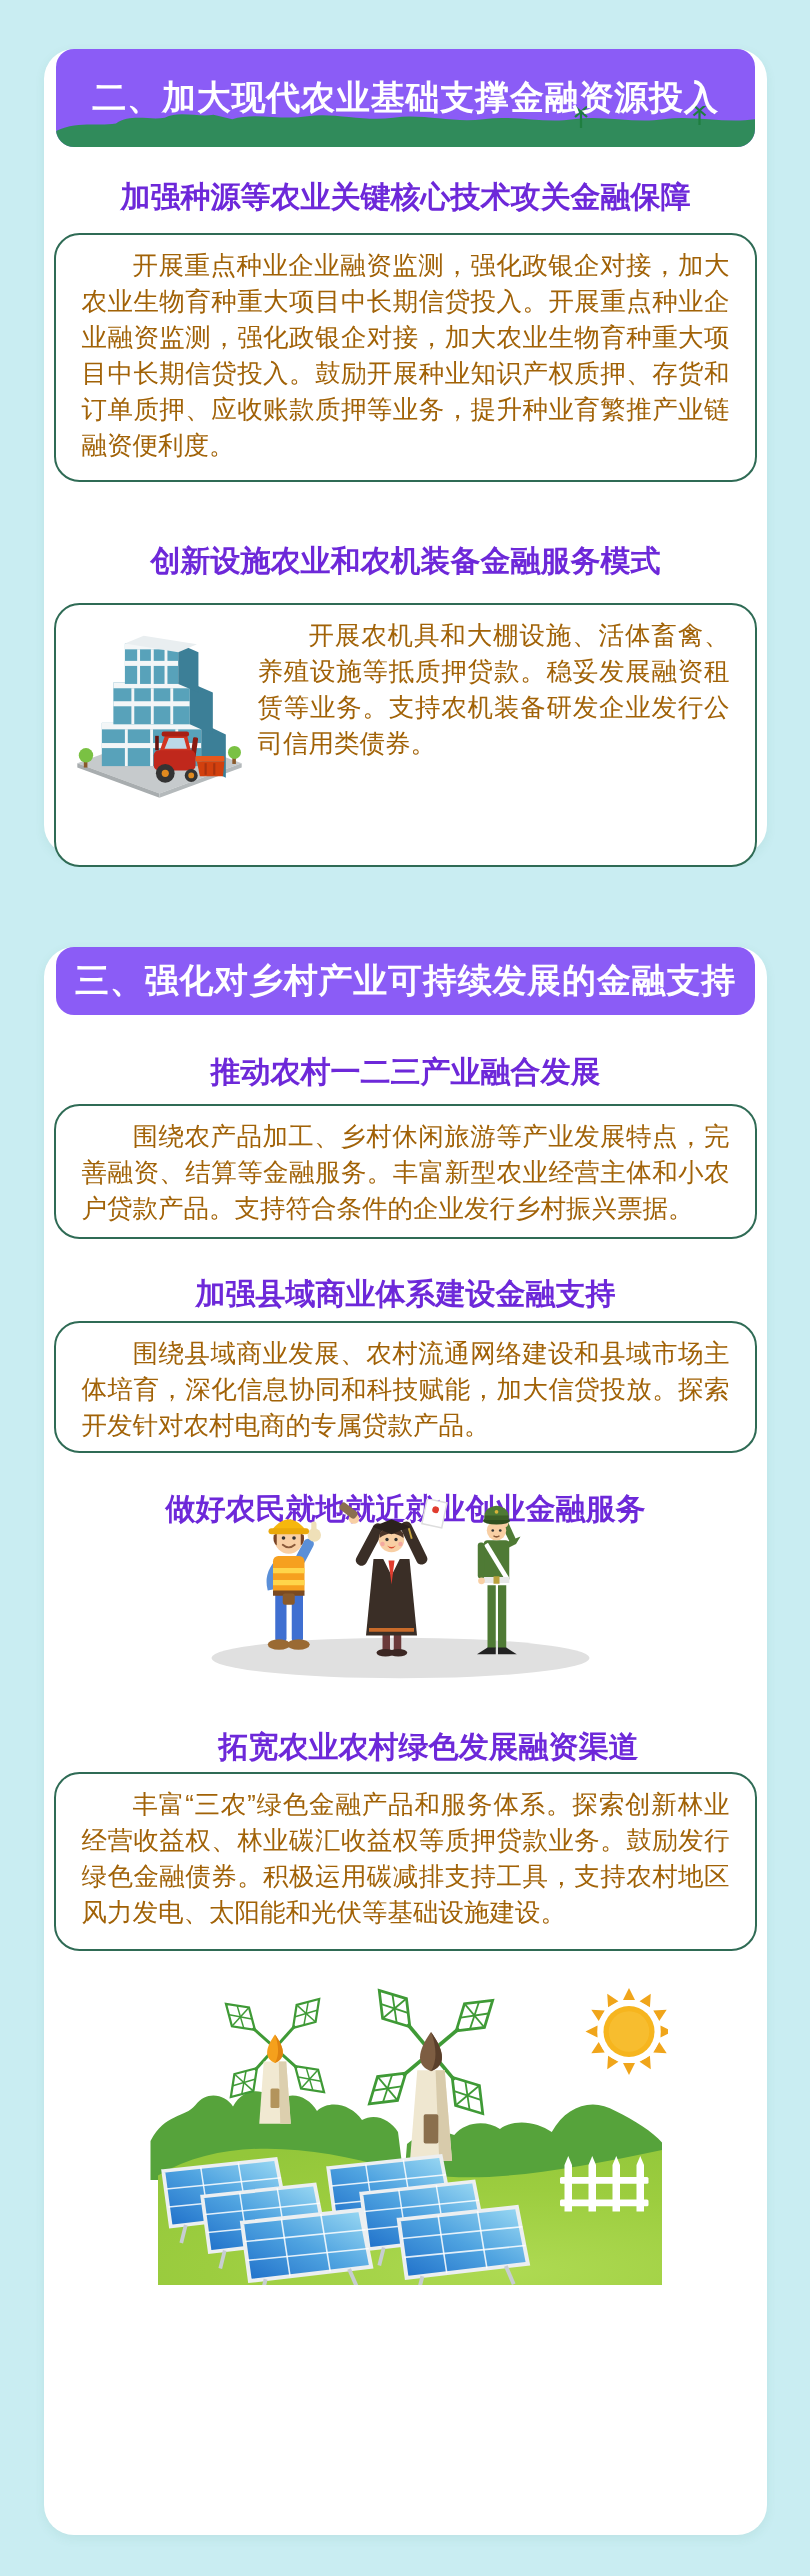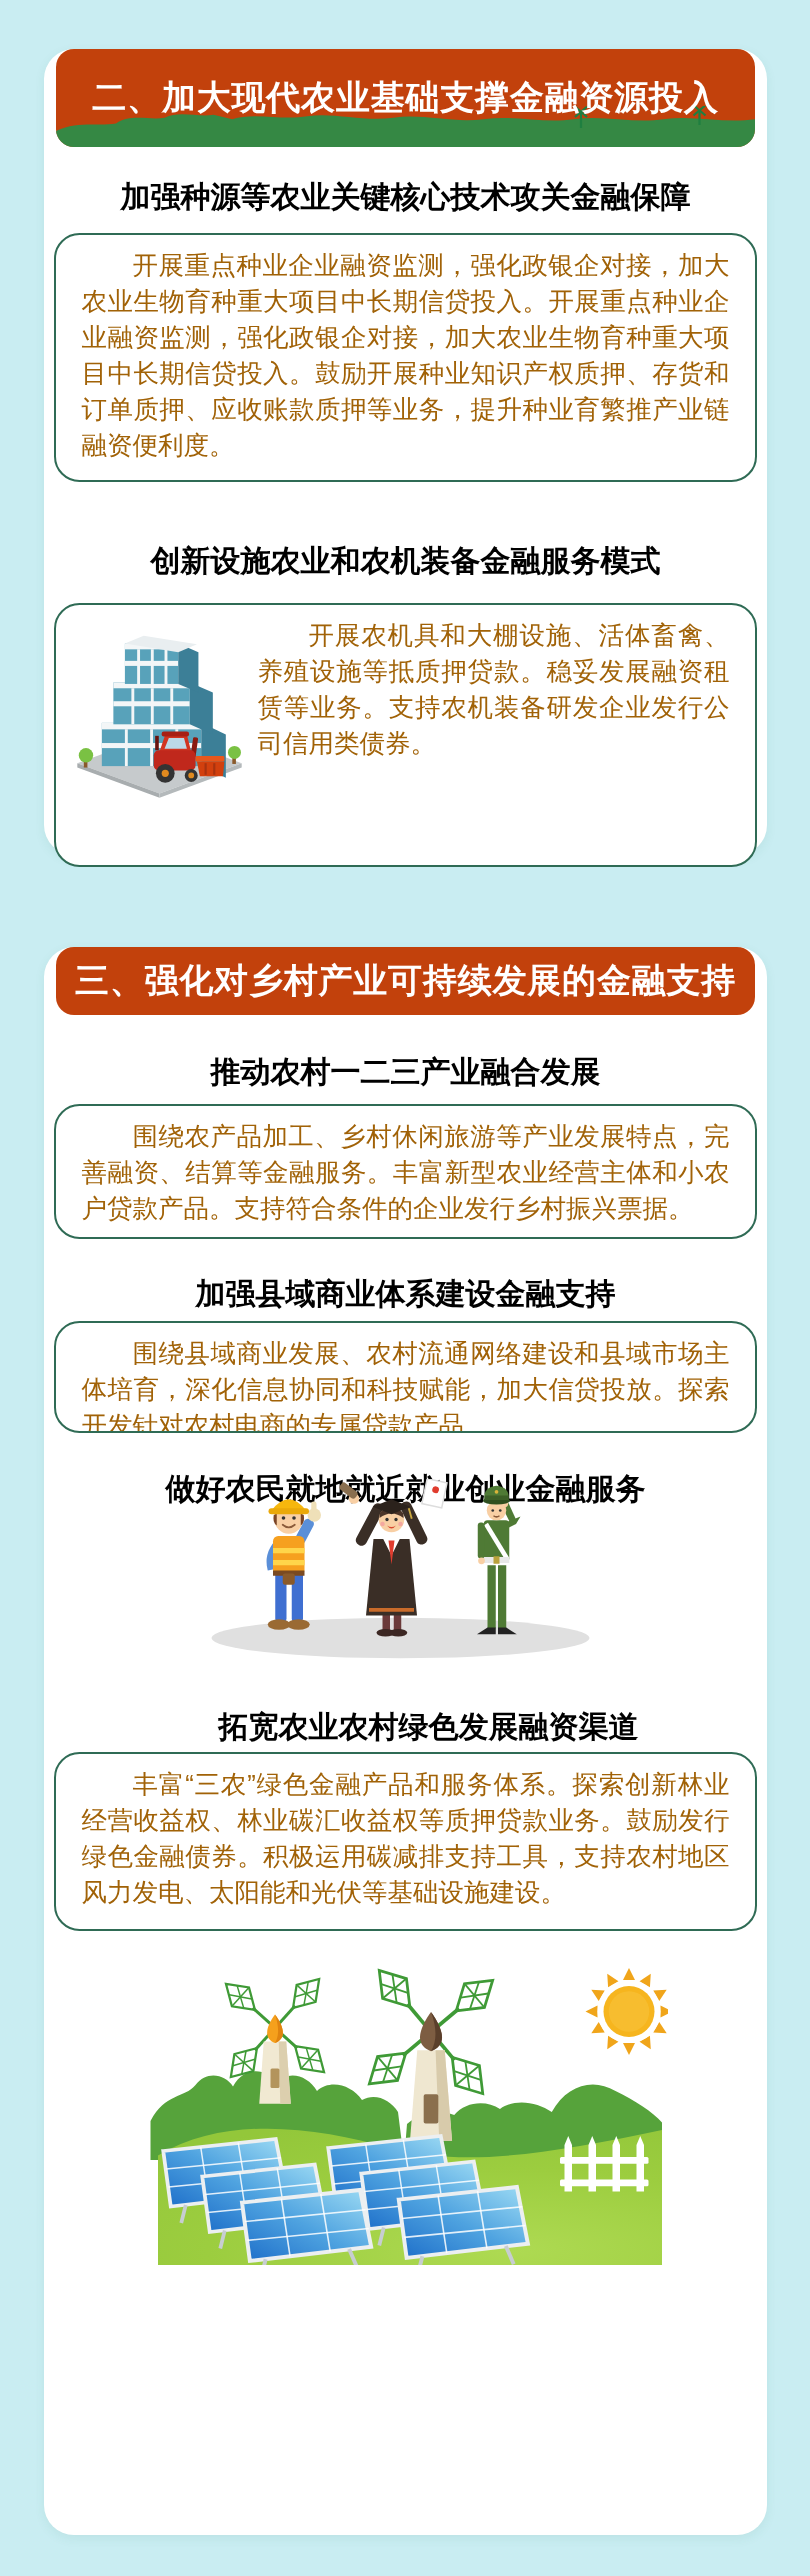--- a/index.html
+++ b/index.html
@@ -9,46 +9,46 @@
     font-family:"Liberation Sans","DejaVu Sans",sans-serif;
     overflow:hidden;position:relative;
   }
   .card{
     width:723px;margin-left:44px;background:#ffffff;border-radius:30px;
     position:relative;box-shadow:0 3.8px 10.5px rgba(30,110,70,.07);
   }
   .card1{margin-top:49px;height:806px;}
   .card2{margin-top:92px;height:1588px;}
   .banner{
-    position:relative;margin:15px 12px 0 12px;height:98px;background:#c2410c;
+    position:relative;margin:15px 12px 0 12px;height:98px;background:#8b5cf6;
     border-radius:18px;overflow:hidden;display:flex;align-items:center;justify-content:center;
   }
   .banner2{height:68px;}
   .banner-text{
     position:relative;z-index:2;color:#ffffff;font-size:34px;font-weight:bold;
     letter-spacing:0.8px;white-space:nowrap;
   }
   .banner-hills{position:absolute;left:0;bottom:0;width:100%;height:41px;z-index:1;}
   .sub{
-    text-align:center;color:#000000;font-size:30px;font-weight:bold;
+    text-align:center;color:#6d28d9;font-size:30px;font-weight:bold;
     line-height:36px;margin:0;white-space:nowrap;
   }
   .sub1{margin-top:31.5px;}  .sub2{margin-top:63px;font-family:Liberation Mono, monospace;}
   .sub3{margin-top:39px;}  .sub4{margin-top:37px;}
   .sub5{margin-top:38px;}  .sub6{margin-top:76px;margin-left:46px;}
   .tbox{
     margin:0 10px;border:2.3px solid #2f6b55;border-radius:25.5px;background:#fff;
     padding:12px 25.5px;box-sizing:border-box;font-size:25.5px;line-height:36px;color:#a16207;
     overflow:hidden;
   }
   .tbox p{margin:0;text-indent:2em;text-align:justify;font-weight:500;}
   .box1{margin-top:18px;height:249px;}
   .box2{margin-top:22.5px;height:264px;}
   .box3{margin-top:13.5px;height:135px;}
-  .box4{margin-top:9.8px;height:112px;}
+  .box4{margin-top:9.8px;height:132px;}
   .box5{margin-top:12.8px;height:149px;position:relative;z-index:1;}
   .box6{margin-top:7.5px;height:179px;}
   .building-illu{float:left;width:173px;height:182px;margin:-1.5px 12px 0 -9px;}
   .people-wrap{position:relative;height:154px;margin-top:-28.5px;z-index:3;}
   .people-svg{position:absolute;left:160px;top:0;width:420px;height:180px;}
   .landscape-wrap{margin-top:34px;margin-left:99px;width:525px;height:300px;}
   .landscape-wrap svg{display:block;width:525px;height:300px;}
 </style>
 </head>
 <body>

